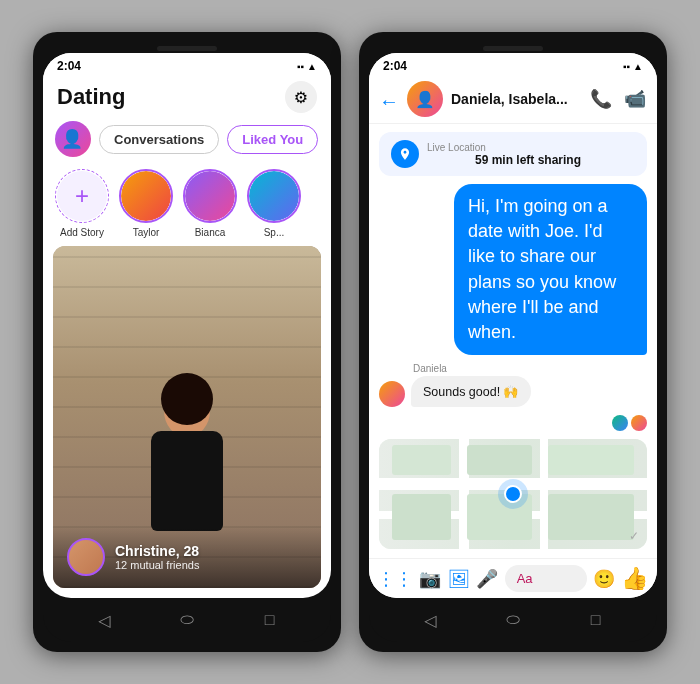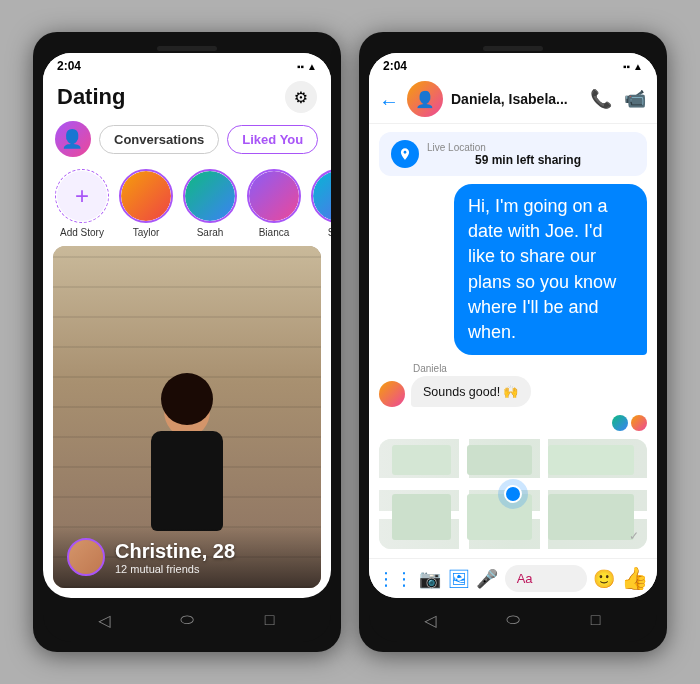--- a/index.html
+++ b/index.html
@@ -207,21 +207,21 @@
     }
     .profile-thumb {
       width: 38px;
       height: 38px;
       border-radius: 50%;
       border: 2px solid #a855f7;
       background: linear-gradient(135deg, #d4956a, #c07850);
     }
     .profile-text {}
     .profile-name {
-      font-size: 20px;
+      font-size: 14px;
       font-weight: 800;
       color: #fff;
       text-shadow: 0 1px 3px rgba(0,0,0,0.5);
     }
     .profile-mutual {
       font-size: 11px;
       color: rgba(255,255,255,0.9);
     }
 
     
@@ -515,26 +515,20 @@
         <span class="story-label">Add Story</span>
       </div>
       <div class="story-item">
         <div class="story-circle">
           <div style="width:50px;height:50px;border-radius:50%;background:linear-gradient(135deg,#f59e0b,#ef4444);"></div>
         </div>
         <span class="story-label">Taylor</span>
       </div>
       <div class="story-item">
         <div class="story-circle">
-          <div style="width:50px;height:50px;border-radius:50%;background:linear-gradient(135deg,#10b981,#3b82f6);"></div>
-        </div>
-        <span class="story-label">Sarah</span>
-      </div>
-      <div class="story-item">
-        <div class="story-circle">
           <div style="width:50px;height:50px;border-radius:50%;background:linear-gradient(135deg,#8b5cf6,#ec4899);"></div>
         </div>
         <span class="story-label">Bianca</span>
       </div>
       <div class="story-item">
         <div class="story-circle">
           <div style="width:50px;height:50px;border-radius:50%;background:linear-gradient(135deg,#06b6d4,#6366f1);"></div>
         </div>
         <span class="story-label">Sp...</span>
       </div>

